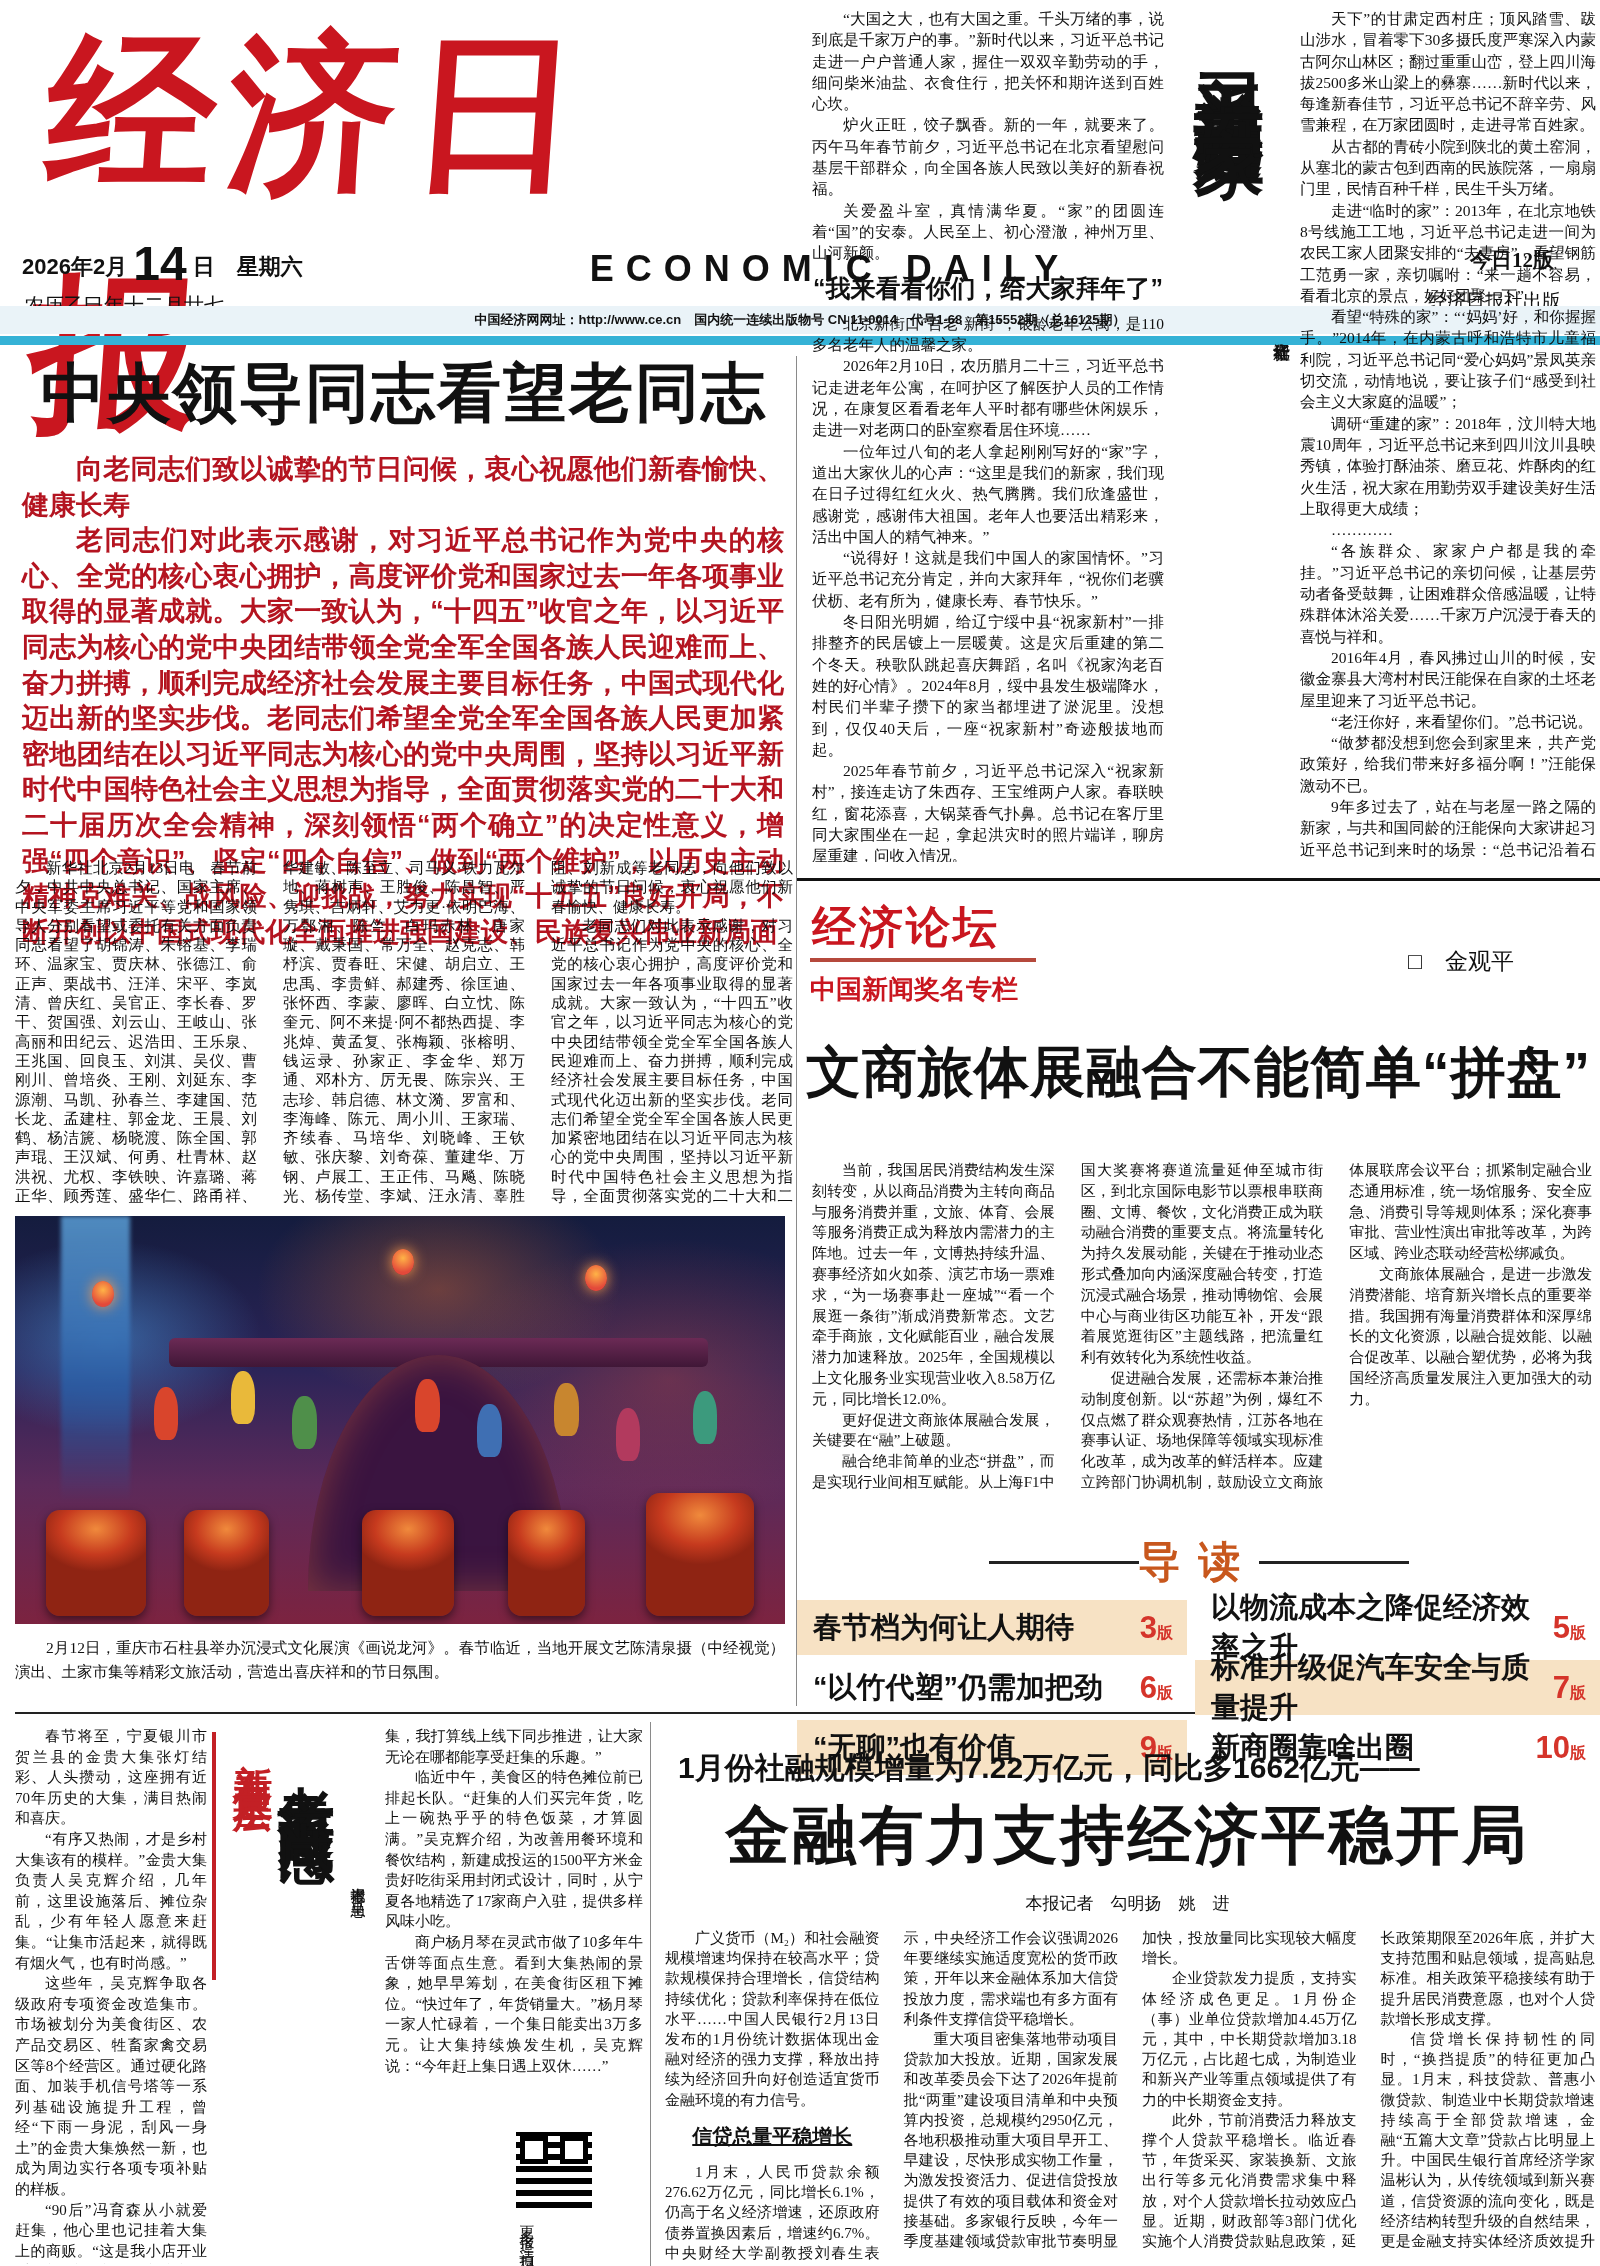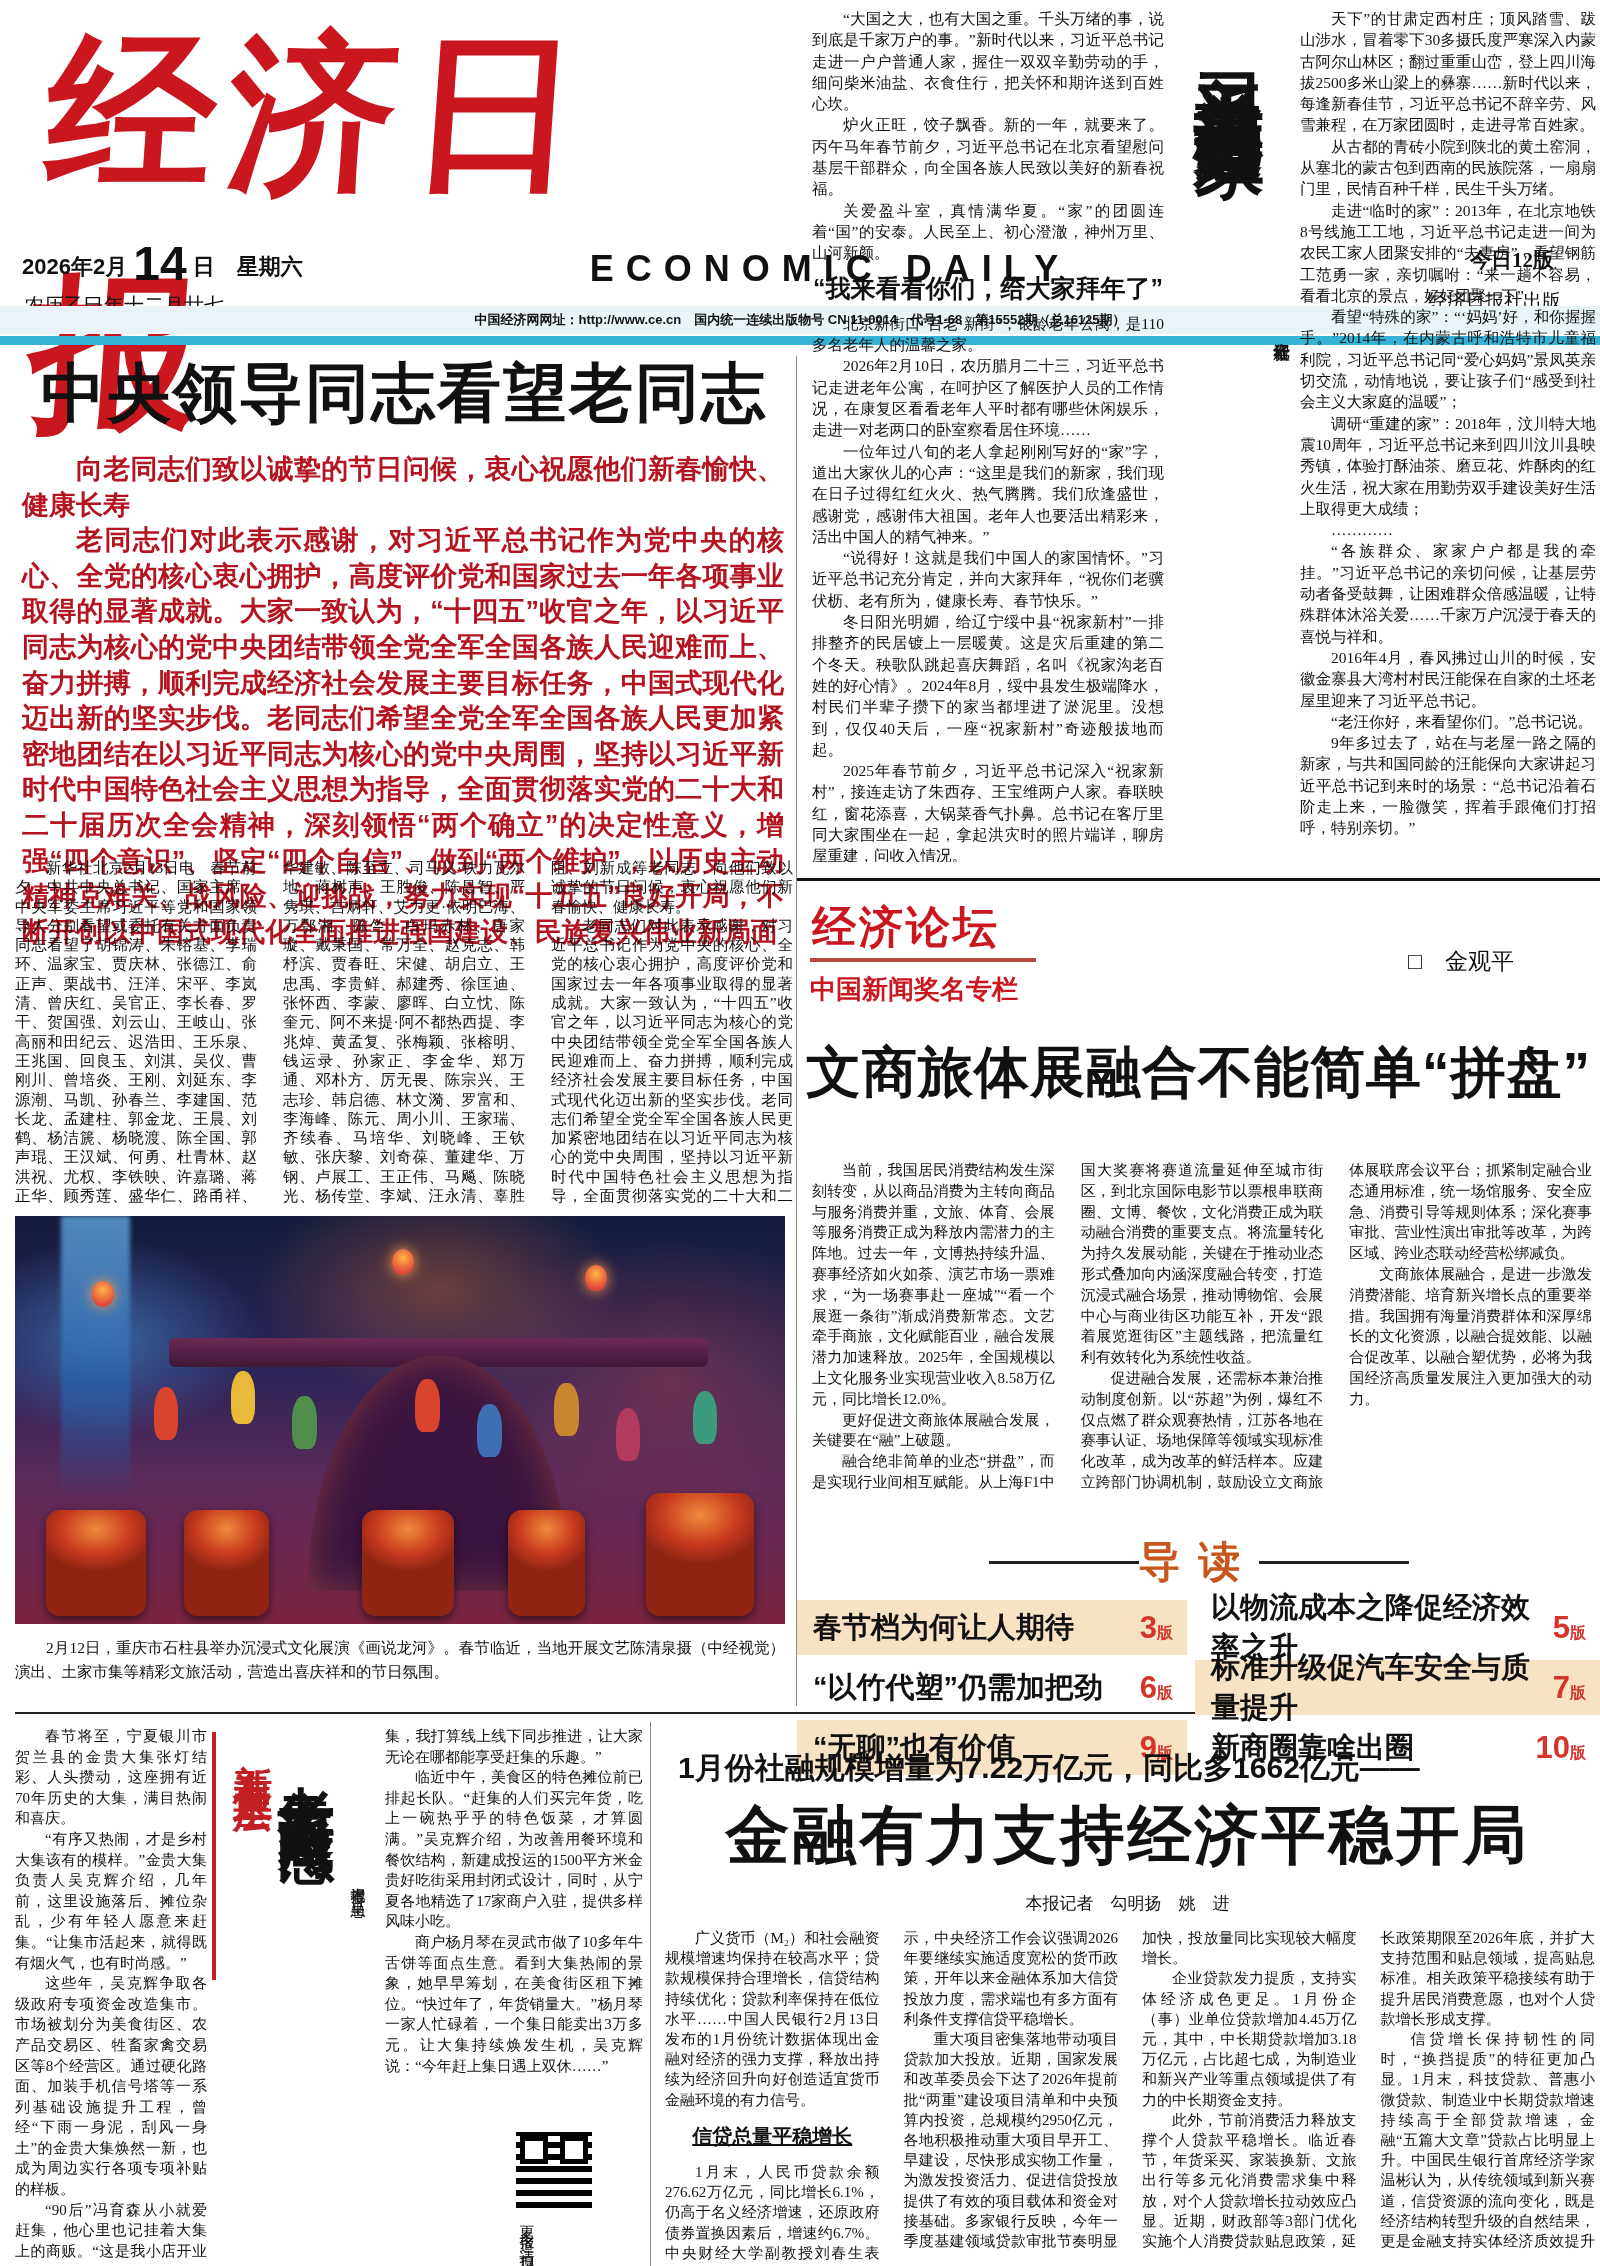--- a/index.html
+++ b/index.html
@@ -198,20 +198,21 @@
 <div class="abs xi-colb jp">
   <p>天下”的甘肃定西村庄；顶风踏雪、跋山涉水，冒着零下30多摄氏度严寒深入内蒙古阿尔山林区；翻过重重山峦，登上四川海拔2500多米山梁上的彝寨……新时代以来，每逢新春佳节，习近平总书记不辞辛劳、风雪兼程，在万家团圆时，走进寻常百姓家。</p>
   <p>从古都的青砖小院到陕北的黄土窑洞，从塞北的蒙古包到西南的民族院落，一扇扇门里，民情百种千样，民生千头万绪。</p>
   <p>走进“临时的家”：2013年，在北京地铁8号线施工工地，习近平总书记走进一间为农民工家人团聚安排的“夫妻房”，看望钢筋工范勇一家，亲切嘱咐：“来一趟不容易，看看北京的景点，好好团聚一下”；</p>
   <p>看望“特殊的家”：“‘妈妈’好，和你握握手。”2014年，在内蒙古呼和浩特市儿童福利院，习近平总书记同“爱心妈妈”景凤英亲切交流，动情地说，要让孩子们“感受到社会主义大家庭的温暖”；</p>
   <p>调研“重建的家”：2018年，汶川特大地震10周年，习近平总书记来到四川汶川县映秀镇，体验打酥油茶、磨豆花、炸酥肉的红火生活，祝大家在用勤劳双手建设美好生活上取得更大成绩；</p>
   <p>…………</p>
   <p>“各族群众、家家户户都是我的牵挂。”习近平总书记的亲切问候，让基层劳动者备受鼓舞，让困难群众倍感温暖，让特殊群体沐浴关爱……千家万户沉浸于春天的喜悦与祥和。</p>
   <p>2016年4月，春风拂过山川的时候，安徽金寨县大湾村村民汪能保在自家的土坯老屋里迎来了习近平总书记。</p>
   <p>“老汪你好，来看望你们。”总书记说。</p>
+  <p>“做梦都没想到您会到家里来，共产党政策好，给我们带来好多福分啊！”汪能保激动不已。</p>
   <p>9年多过去了，站在与老屋一路之隔的新家，与共和国同龄的汪能保向大家讲起习近平总书记到来时的场景：“总书记沿着石阶走上来，一脸微笑，挥着手跟俺们打招呼，特别亲切。”</p>
 
 </div>
 
 <div class="abs forum-label sans">经济论坛</div>
 <div class="abs forum-underline"></div>
 <div class="abs forum-sub">中国新闻奖名专栏</div>
 <div class="abs forum-author">□　金观平</div>
 <div class="abs forum-h1 sans">文商旅体展融合不能简单“拼盘”</div>
 <div class="abs forum-body jp">

